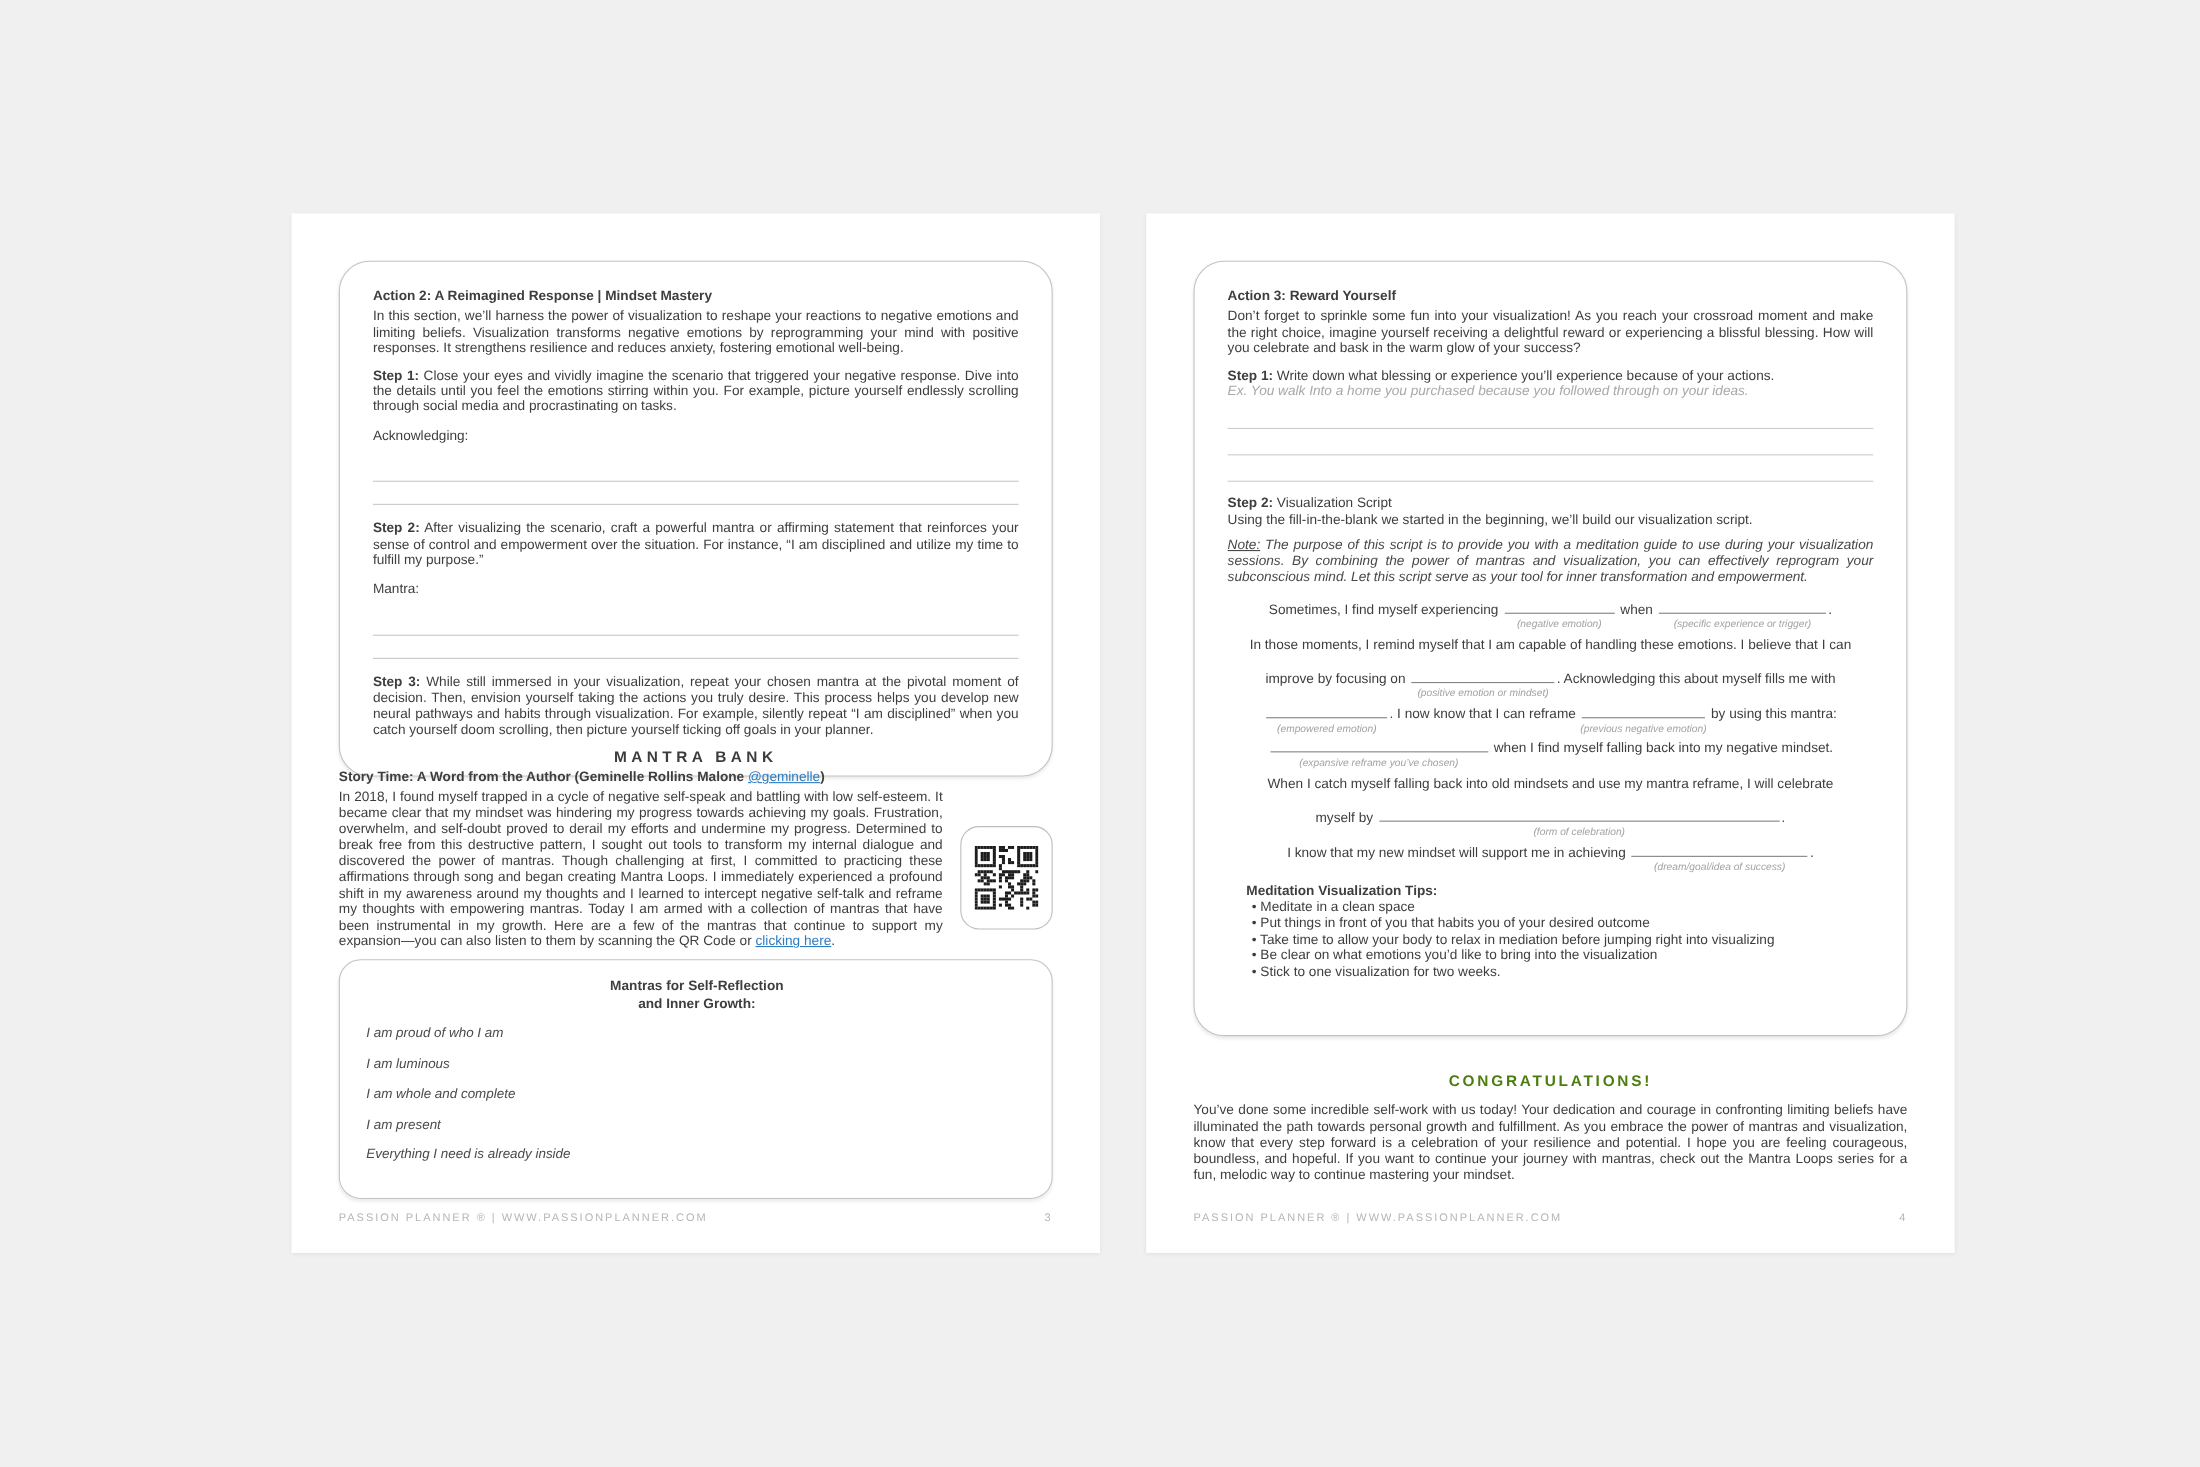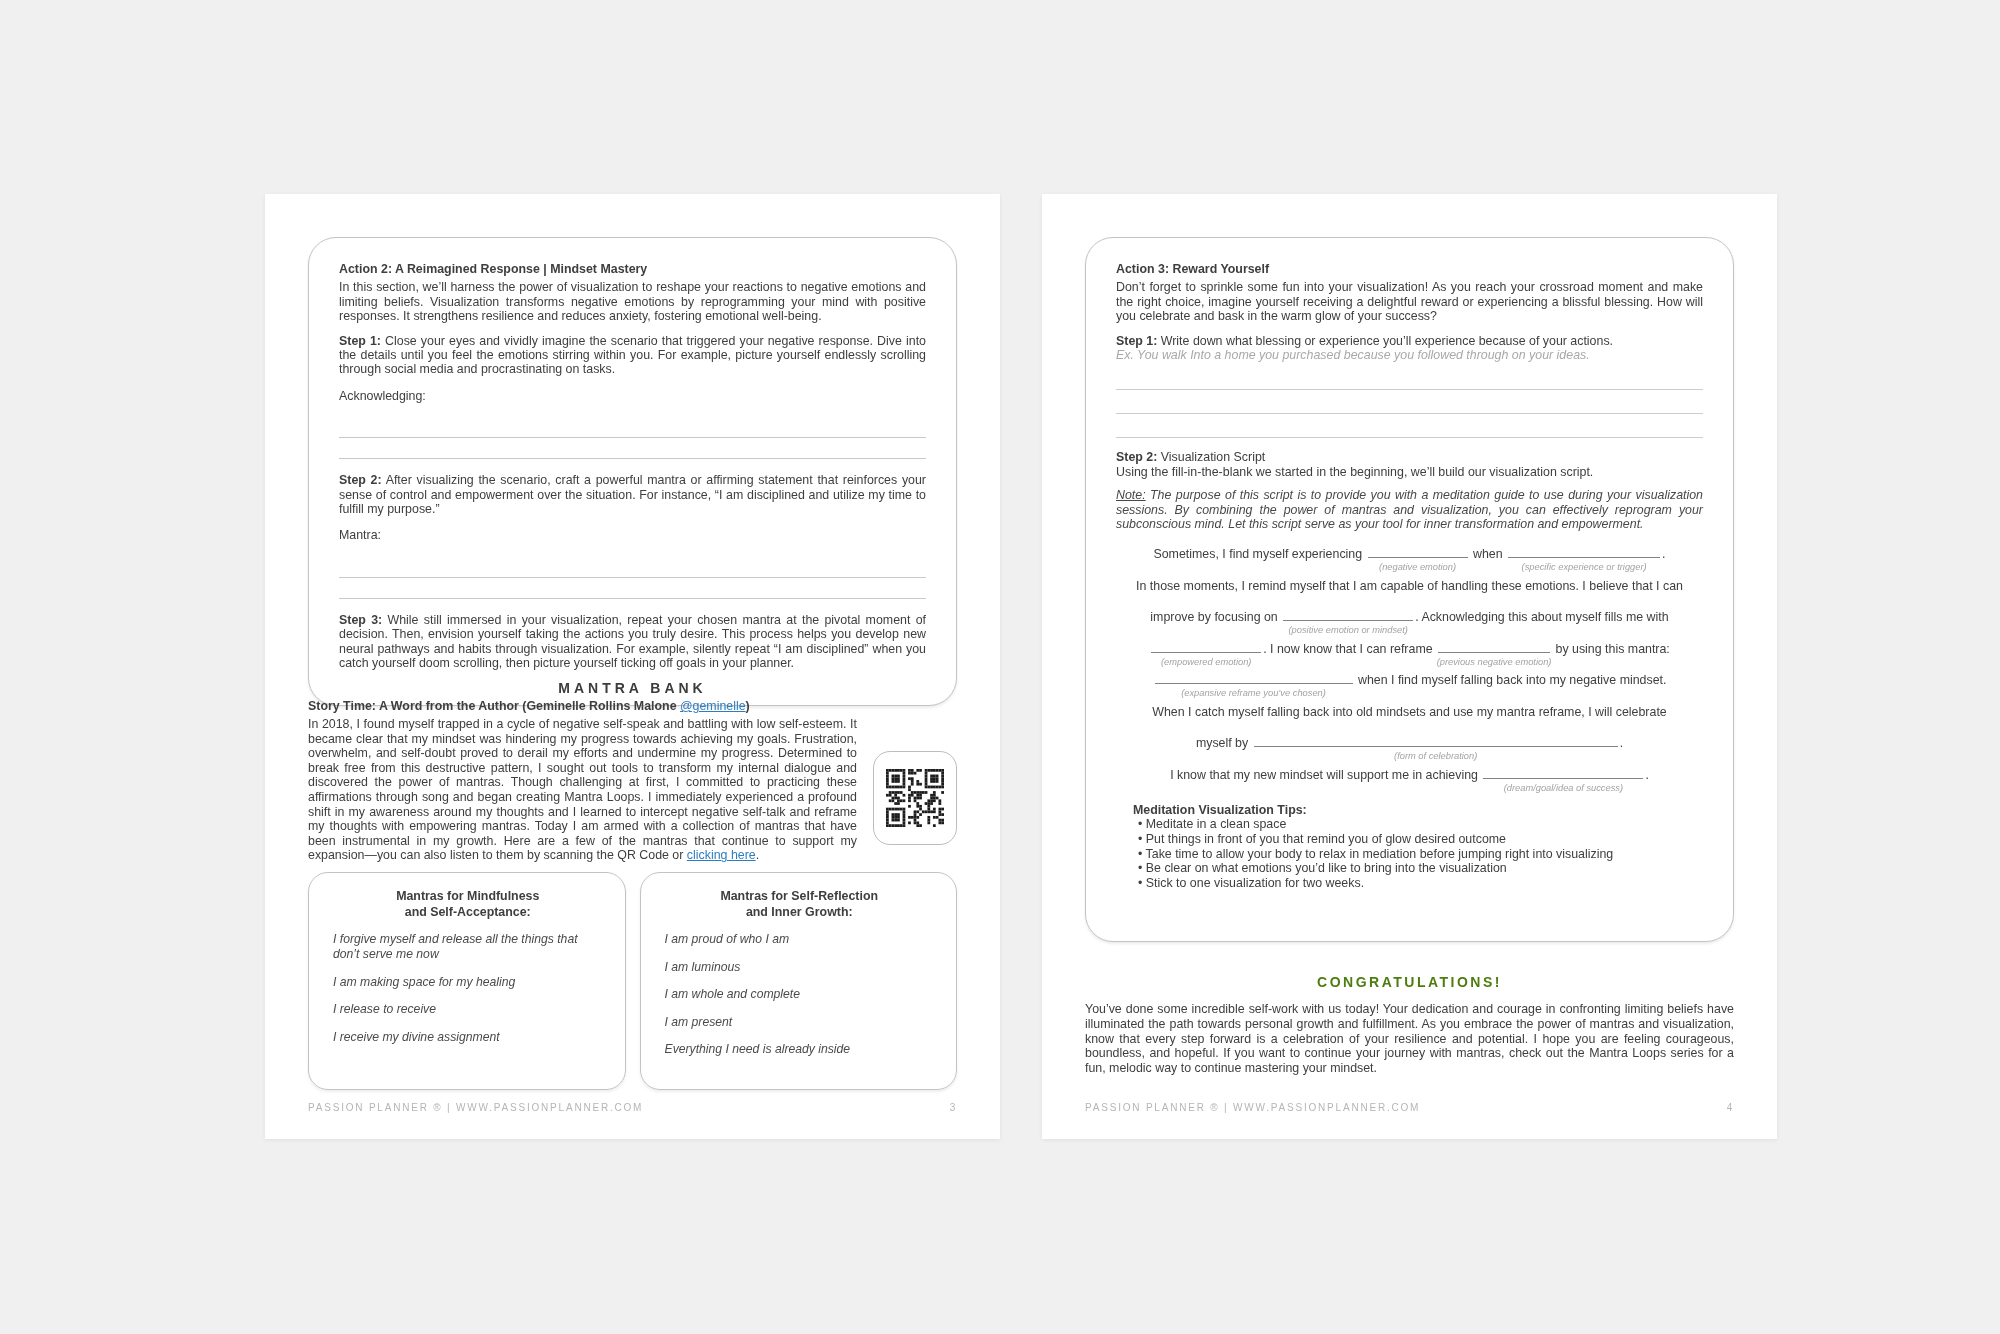--- a/index.html
+++ b/index.html
@@ -372,28 +372,20 @@
             <rect x="4" y="20" width="1" height="1" fill="#1c1c1c"></rect>
             <rect x="5" y="20" width="1" height="1" fill="#1c1c1c"></rect>
             <rect x="6" y="20" width="1" height="1" fill="#1c1c1c"></rect>
           </svg>
       </div><span>In 2018, I found myself trapped in a cycle of negative self-speak and battling with low self-esteem. It became clear that my mindset was hindering my progress towards achieving my goals. Frustration, overwhelm, and self-doubt proved to derail my efforts and undermine my progress. Determined to break free from this destructive pattern, I sought out tools to transform my internal dialogue and discovered the power of mantras. Though challenging at first, I committed to practicing these affirmations through song and began creating Mantra Loops. I immediately experienced a profound shift in my awareness around my thoughts and I learned to intercept negative self-talk and reframe my thoughts with empowering mantras. Today I am armed with a collection of mantras that have been instrumental in my growth. Here are a few of the mantras that continue to support my expansion—you can also listen to them by scanning the QR Code or </span><a class="doc-link">clicking here</a><span>.</span>
     </div>
   </div>
 
   <div class="mantra-boxes" id="mantra-boxes">
       <div class="mantra-box">
-        <div class="mantra-box-title">Mantras for Mindfulness
-and Self-Acceptance:</div>
-        <p class="mantra-item">I forgive myself and release all the things that don’t serve me now</p>
-        <p class="mantra-item">I am making space for my healing</p>
-        <p class="mantra-item">I release to receive</p>
-        <p class="mantra-item">I receive my divine assignment</p>
-      </div>
-      <div class="mantra-box">
         <div class="mantra-box-title">Mantras for Self-Reflection
 and Inner Growth:</div>
         <p class="mantra-item">I am proud of who I am</p>
         <p class="mantra-item">I am luminous</p>
         <p class="mantra-item">I am whole and complete</p>
         <p class="mantra-item">I am present</p>
         <p class="mantra-item">Everything I need is already inside</p>
       </div>
     </div>
 
@@ -427,21 +419,21 @@
         <div class="script-row"><span class="blank" style="width: 198px;"><span class="blank-label">(expansive reframe you’ve chosen)</span></span> when I find myself falling back into my negative mindset.</div>
         <div class="script-row">When I catch myself falling back into old mindsets and use my mantra reframe, I will celebrate</div>
         <div class="script-row">myself by <span class="blank" style="width: 364px;"><span class="blank-label">(form of celebration)</span></span>.</div>
         <div class="script-row">I know that my new mindset will support me in achieving <span class="blank" style="width: 160px;"><span class="blank-label">(dream/goal/idea of success)</span></span>.</div>
       </div>
 
     <div class="tips">
       <p class="tips-title">Meditation Visualization Tips:</p>
       <ul id="tips-list">
           <li>Meditate in a clean space</li>
-          <li>Put things in front of you that remind you of glow desired outcome</li>
+          <li>Put things in front of you that habits you of your desired outcome</li>
           <li>Take time to allow your body to relax in mediation before jumping right into visualizing</li>
           <li>Be clear on what emotions you’d like to bring into the visualization</li>
           <li>Stick to one visualization for two weeks.</li>
         </ul>
     </div>
   </div>
 
   <div class="congrats-title">CONGRATULATIONS!</div>
   <div class="congrats-text">You’ve done some incredible self-work with us today! Your dedication and courage in confronting limiting beliefs have illuminated the path towards personal growth and fulfillment. As you embrace the power of mantras and visualization, know that every step forward is a celebration of your resilience and potential. I hope you are feeling courageous, boundless, and hopeful. If you want to continue your journey with mantras, check out the Mantra Loops series for a fun, melodic way to continue mastering your mindset.</div>
 

